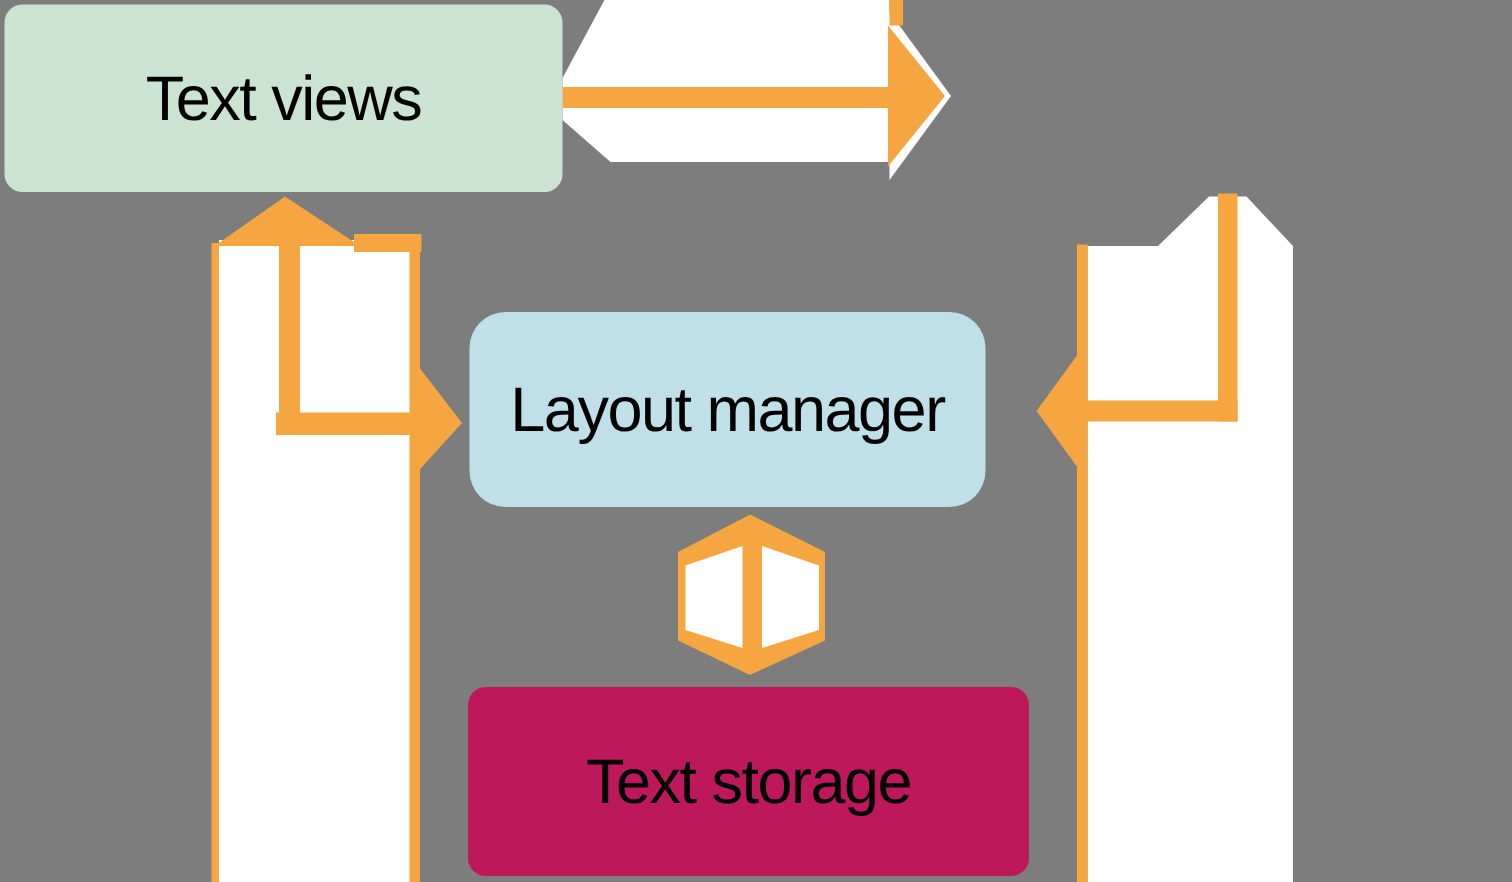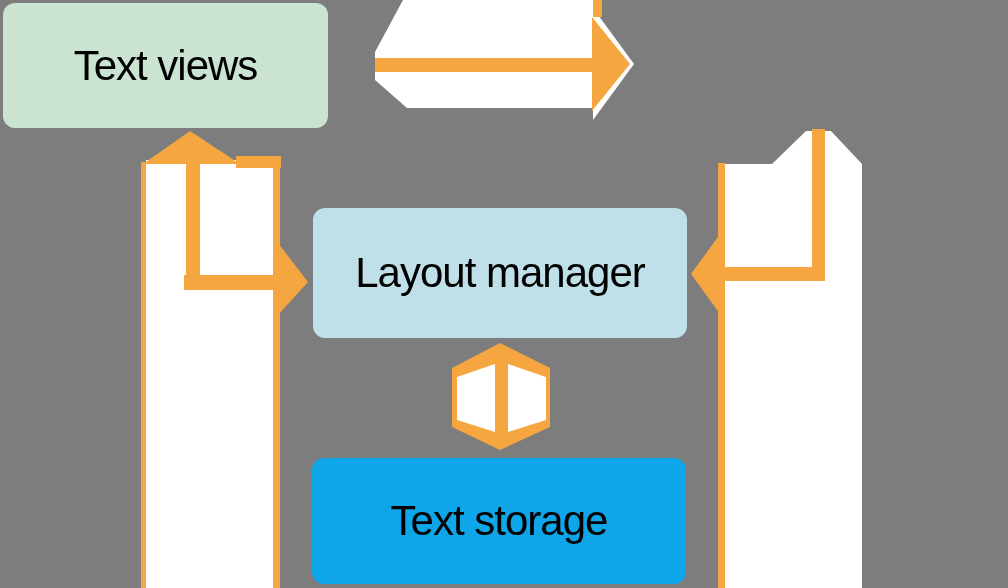--- a/index.html
+++ b/index.html
@@ -28,23 +28,23 @@
     align-items:center;
     justify-content:center;
     box-sizing:border-box;
   }
   .node span{
     font-size:42px;
     letter-spacing:-1px;
     color:#000;
     white-space:nowrap;
   }
-  .node-text-views      {left:3px;   top:3px;   width:325px; height:125px;}
+  .node-text-views      {left:3px;   top:3px;   width:372px; height:125px;}
   .node-text-containers {left:633px; top:2px;   width:369px; height:126px;}
-  .node-layout-manager  {left:313px; top:208px; width:374px; height:130px;}
+  .node-layout-manager  {left:313px; top:208px; width:344px; height:130px;border-radius:24px;}
   .node-text-storage    {left:312px; top:458px; width:374px; height:126px;}
 </style>
 </head>
 <body>
 
 <div class="stage" style="background-color: rgb(125, 125, 125);">
 
   <svg class="arrows" viewBox="0 0 1008 588" xmlns="http://www.w3.org/2000/svg">
 
     <polygon points="403,0 375,52 375,80 407,108 593,108 593,120 634,64 593,8 593,0" fill="#ffffff"></polygon>
@@ -76,17 +76,17 @@
 
   <div class="node node-text-views" style="background-color: rgb(203, 227, 209);">
     <span style="color: rgb(0, 0, 0);">Text views</span>
   </div>
 
 
   <div class="node node-layout-manager" style="background-color: rgb(191, 223, 233);">
     <span style="color: rgb(0, 0, 0);">Layout manager</span>
   </div>
 
-  <div class="node node-text-storage" style="background-color: #0ea5e9;">
+  <div class="node node-text-storage" style="background-color: #be185d;">
     <span style="color: rgb(0, 0, 0);">Text storage</span>
   </div>
 
 </div>
 
 </body></html>

